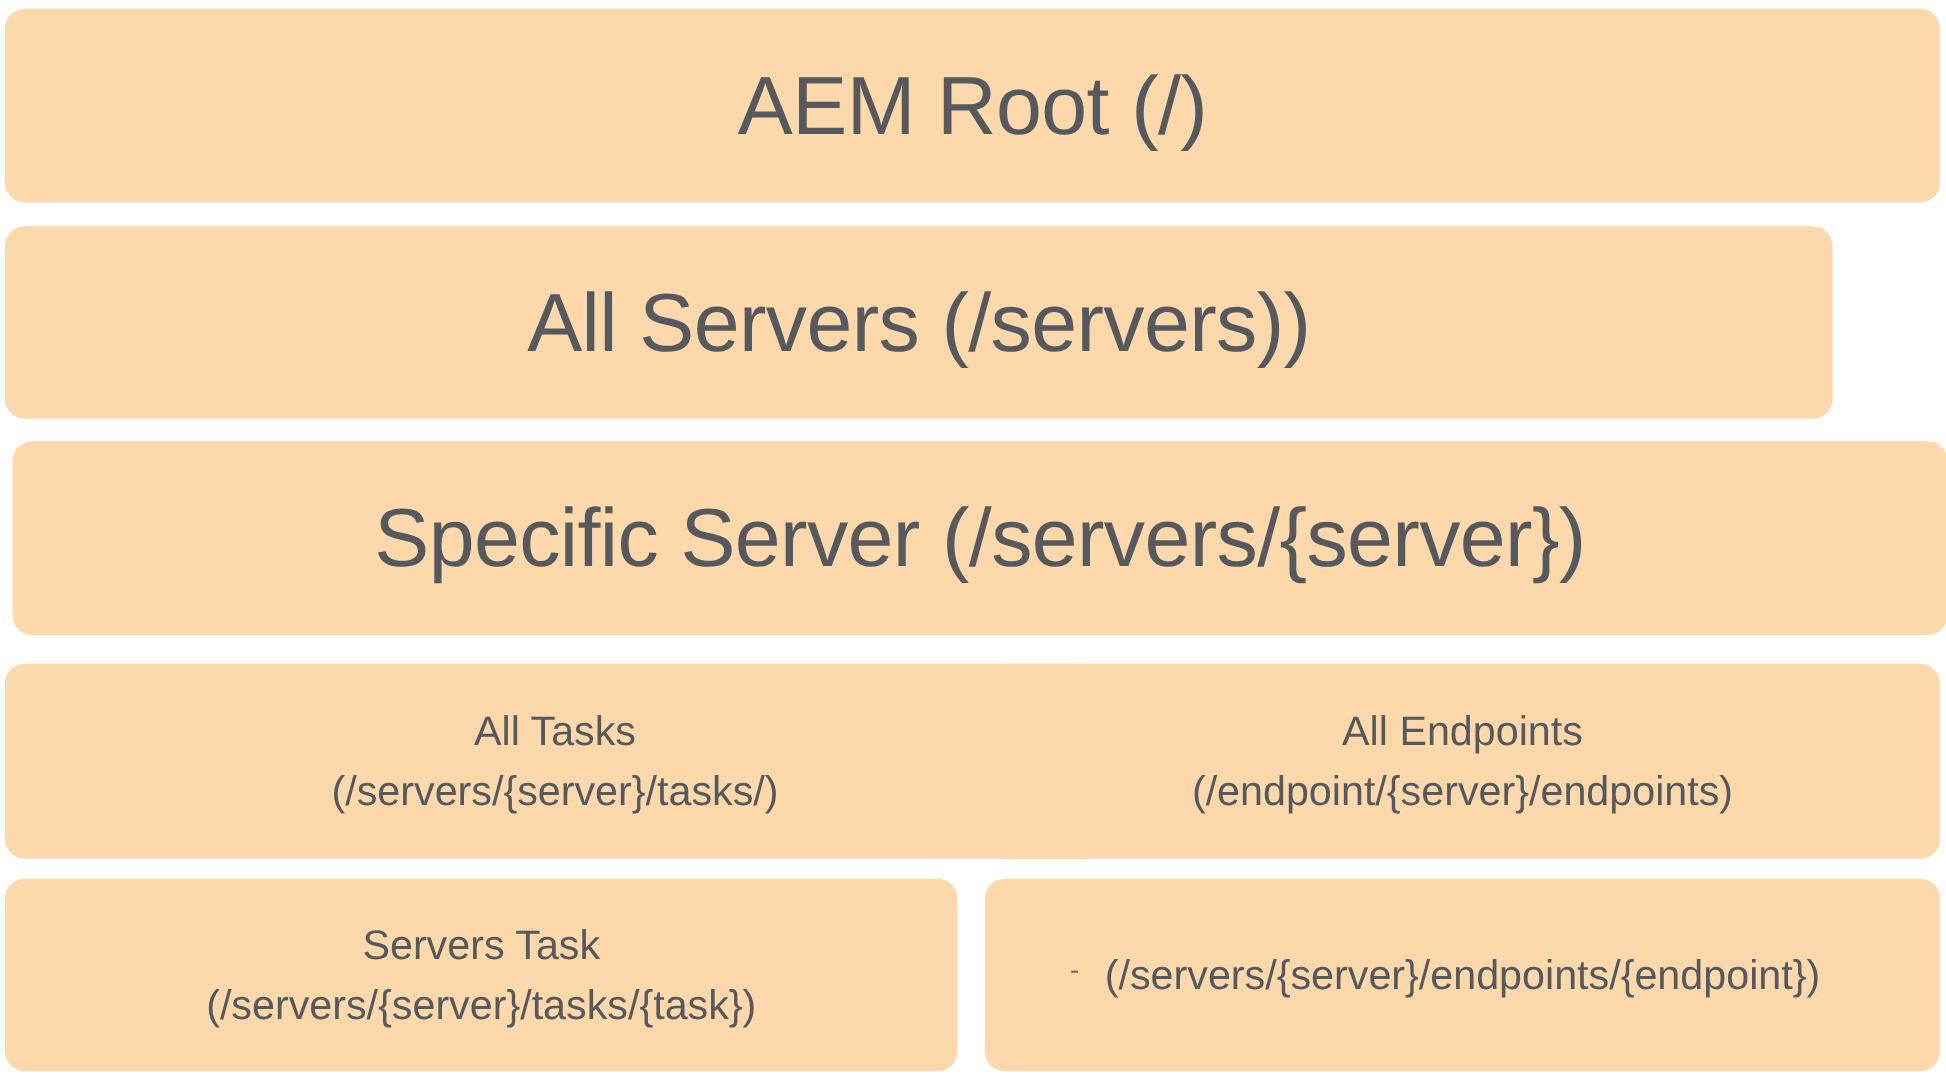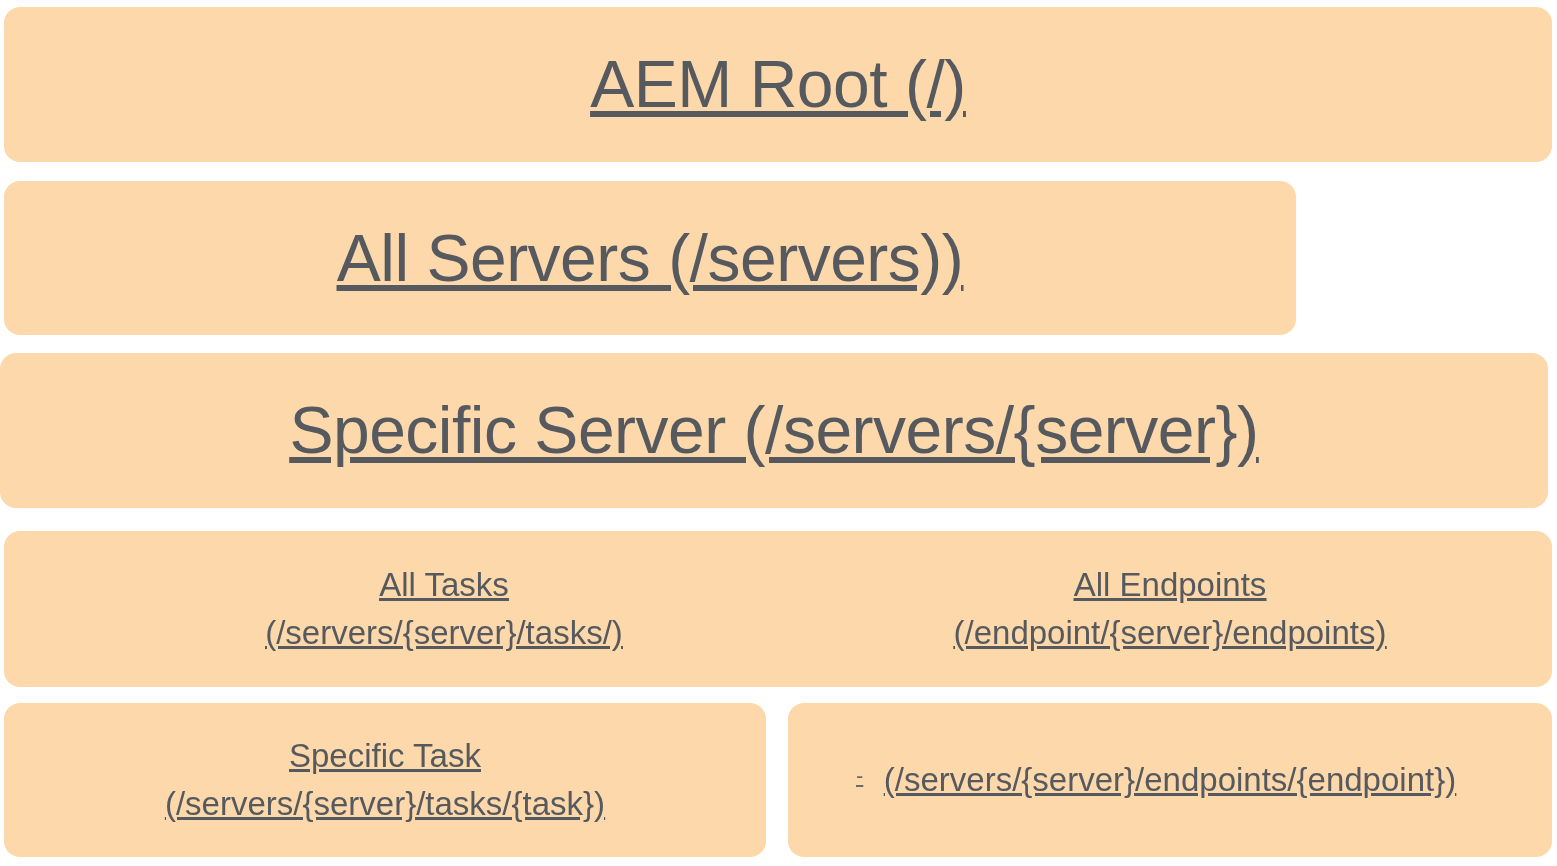--- a/index.html
+++ b/index.html
@@ -1,20 +1,20 @@
 <!DOCTYPE html>
 <html style="--box-fill: #FCD8AB; --text-color: #565A5F; --bg: #FFFFFF;"><head>
 <meta charset="utf-8">
 <style>
   :root {
     --box-fill: #FCD8AB;
     --text-color: #565A5F;
     --bg: #FFFFFF;
   }
-  * { margin: 0; padding: 0; box-sizing: border-box; text-decoration: underline; }
+  * { margin: 0; padding: 0; box-sizing: border-box; }
   html, body { background: var(--bg); }
   .canvas {
     position: relative;
     width: 1557px;
     height: 866px;
     background: var(--bg);
     font-family: "Liberation Sans", sans-serif;
     overflow: hidden;
   }
   .node {
@@ -25,22 +25,22 @@
     display: flex;
     flex-direction: column;
     align-items: center;
     justify-content: center;
     text-align: center;
   }
   .node.large { font-size: 66px; line-height: 1.1; letter-spacing: -0.5px; }
   .node.small { font-size: 33px; line-height: 1.45; }
   
   .row1 { left: 4px; top: 7px;   width: 1548px; height: 155px; }
-  .row2 { left: 4px; top: 181px; width: 1292px; height: 154px; }
-  .row3 { left: 0; top: 353px; width: 1548px; height: 155px; }
+  .row2 { left: 4px; top: 181px; width: 1462px; height: 154px; }
+  .row3 { left: 10px; top: 353px; width: 1548px; height: 155px; }
   
   .row4-left  { left: 4px;   top: 531px; width: 880px; height: 156px; }
   .row4-right { left: 788px; top: 531px; width: 764px; height: 156px; text-align: center; }
   .row5-left  { left: 4px;   top: 703px; width: 762px; height: 154px; }
   .row5-right { left: 788px; top: 703px; width: 764px; height: 154px; }
   .line { display: block; }
   .stray-mark {
     position: absolute;
     left: 68px;
     top: 62px;
@@ -71,21 +71,21 @@
     <span class="line">All Tasks</span>
     <span class="line">(/servers/{server}/tasks/)</span>
   </div>
 
   <div class="node small row4-right">
     <span class="line">All Endpoints</span>
     <span class="line">(/endpoint/{server}/endpoints)</span>
   </div>
 
   <div class="node small row5-left">
-    <span class="line">Specific Task</span>
+    <span class="line">Servers Task</span>
     <span class="line">(/servers/{server}/tasks/{task})</span>
   </div>
 
   <div class="node small row5-right">
     <span class="stray-mark">-</span>
     <span class="line">(/servers/{server}/endpoints/{endpoint})</span>
   </div>
 
 </div>
 

